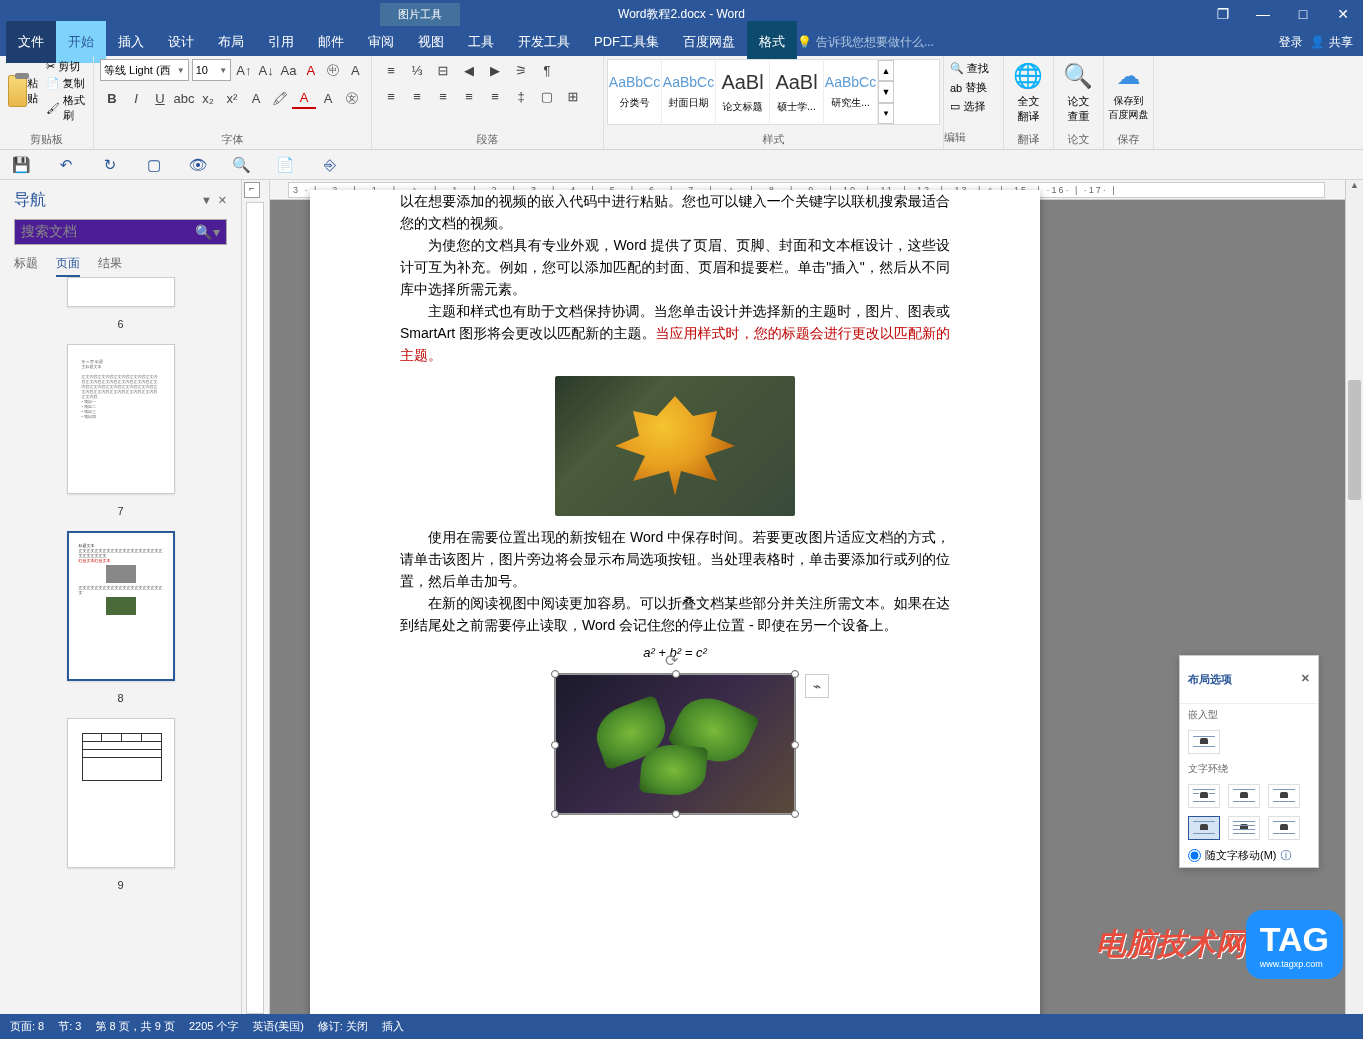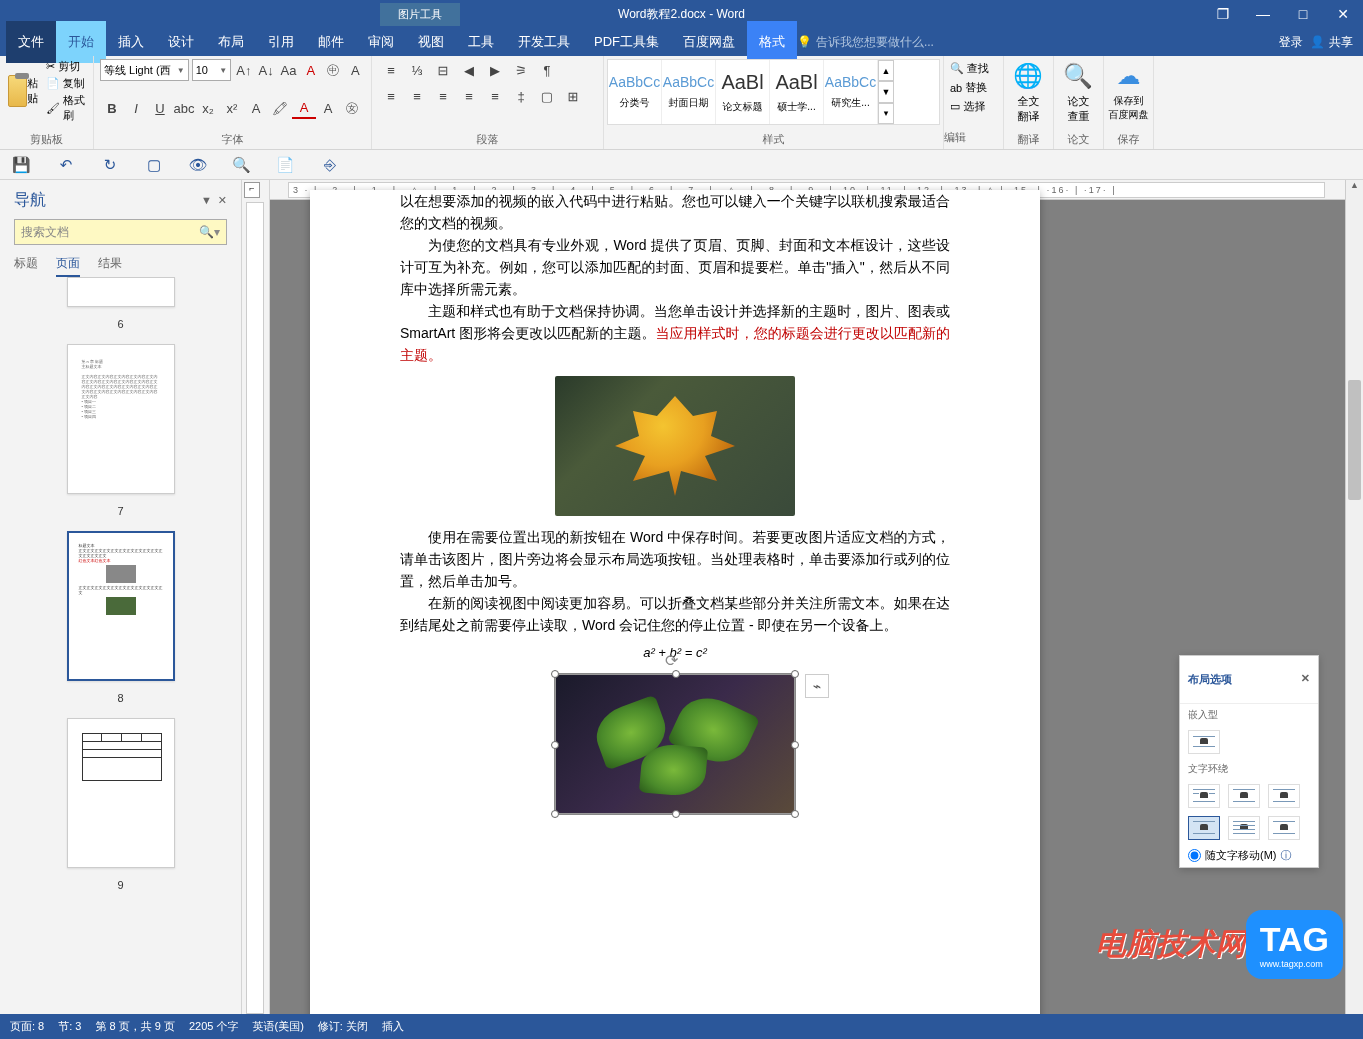--- a/index.html
+++ b/index.html
@@ -7,34 +7,34 @@
 .titlebar{height:28px;background:#2b579a;display:flex;align-items:center;color:#fff}
 .titlebar .spacer{flex:1}
 .doc-title{position:absolute;left:0;right:0;text-align:center;font-size:12px;pointer-events:none}
 .titlebar .tool-tab{background:#41719c;padding:4px 18px;margin-left:380px;font-size:11px}
 .win-btns{display:flex;gap:0}
 .win-btn{width:40px;height:28px;display:flex;align-items:center;justify-content:center;font-size:14px}
 .menubar{height:28px;background:#2b579a;display:flex;align-items:center;color:#fff;padding-left:6px}
 .menu-item{padding:12px 12px;font-size:13px;cursor:pointer}
 .menu-item.file{background:#1e3e6e}
 .menu-item.active{background:#7dd3fc;color:#2b579a}
-.menu-item.context{background:#3b82f6}
+.menu-item.context{background:#0c4a6e}
 .menu-right{margin-left:auto;display:flex;align-items:center;gap:8px;padding-right:10px}
 .tell-me{color:#b0c4de;font-size:12px;display:flex;align-items:center;gap:4px}
 .ribbon{height:94px;background:#f3f3f3;border-bottom:1px solid #d4d4d4;display:flex}
 .ribbon-group{border-right:1px solid #e0e0e0;padding:3px 6px 0;display:flex;flex-direction:column;position:relative}
 .ribbon-group-label{position:absolute;bottom:2px;left:0;right:0;text-align:center;font-size:11px;color:#666}
 .clipboard{width:94px}
 .paste-btn{display:flex;flex-direction:row;align-items:center;padding:2px;width:38px}
 .paste-icon{width:28px;height:32px;background:linear-gradient(#f7d97a,#e8b84a);border:1px solid #c89838;border-radius:2px;position:relative}
 .paste-icon::before{content:"";position:absolute;top:-3px;left:6px;width:14px;height:6px;background:#888;border-radius:2px}
 .clip-side{display:flex;flex-direction:column;gap:2px;font-size:11px;margin-left:2px}
 .clip-side span{display:flex;align-items:center;gap:3px}
 .font-group{width:278px}
-.font-row1{display:flex;gap:3px;margin-bottom:16px}
+.font-row1{display:flex;gap:3px;margin-bottom:6px}
 .font-select{width:100px;height:22px;border:1px solid #ababab;background:#fff;font-size:11px;padding:0 3px;display:flex;align-items:center;justify-content:space-between}
 .size-select{width:44px;height:22px;border:1px solid #ababab;background:#fff;font-size:11px;padding:0 3px;display:flex;align-items:center;justify-content:space-between}
 .sm-btn{width:22px;height:22px;display:flex;align-items:center;justify-content:center;font-size:13px;color:#444}
 .font-row2{display:flex;gap:0}
 .font-row2 .sm-btn{width:24px}
 .para-group{width:232px}
 .para-row{display:flex;gap:0;margin-bottom:4px}
 .para-row .sm-btn{width:26px}
 .styles-group{width:340px;padding:3px}
 .style-gallery{display:flex;gap:0;height:66px;border:1px solid #ddd;background:#fff}
@@ -46,21 +46,21 @@
 .edit-group{width:60px;font-size:11px}
 .edit-group div{display:flex;align-items:center;gap:3px;padding:2px 0}
 .trans-group,.check-group,.save-group{width:50px;display:flex;flex-direction:column;align-items:center;padding-top:4px;font-size:11px}
 .big-icon{width:32px;height:32px;display:flex;align-items:center;justify-content:center;font-size:24px;margin-bottom:2px}
 .qat{height:30px;background:#f3f3f3;border-bottom:1px solid #d4d4d4;display:flex;align-items:center;padding-left:12px;gap:24px}
 .qat-btn{width:20px;height:20px;display:flex;align-items:center;justify-content:center;color:#2b579a;font-size:15px}
 .main{display:flex;height:834px}
 .nav-pane{width:242px;background:#f3f3f3;border-right:1px solid #d4d4d4;display:flex;flex-direction:column;padding:10px 14px}
 .nav-title{font-size:16px;color:#2b579a;margin-bottom:8px;display:flex;justify-content:space-between;align-items:center}
 .nav-title-icons{font-size:11px;color:#666;display:flex;gap:6px}
-.nav-search{height:26px;border:1px solid #ababab;background:#fef9c3;display:flex;align-items:center;padding:0 6px;margin-bottom:10px;font-size:12px;color:#888;justify-content:space-between}
+.nav-search{height:26px;border:1px solid #ababab;background:#4c1d95;display:flex;align-items:center;padding:0 6px;margin-bottom:10px;font-size:14px;color:#888;justify-content:space-between}
 .nav-tabs{display:flex;gap:18px;font-size:12px;}
 .nav-tab{color:#666;padding-bottom:3px}
 .nav-tab.active{color:#2b579a;border-bottom:2px solid #2b579a}
 .thumbs{flex:1;overflow:auto;display:flex;flex-direction:column;align-items:center;gap:8px}
 .thumb{width:108px;background:#fff;border:1px solid #ccc;box-shadow:0 1px 2px rgba(0,0,0,.1)}
 .thumb.sel{border:2px solid #2b579a}
 .thumb-label{font-size:11px;color:#333;margin-top:3px;margin-bottom:6px}
 .ruler-area{width:28px;background:#f3f3f3;border-right:1px solid #d4d4d4;position:relative}
 .vruler{position:absolute;top:22px;bottom:0;left:4px;width:18px;background:#fff;border:1px solid #ccc}
 .doc-area{flex:1;background:#808080;position:relative;overflow:hidden}

